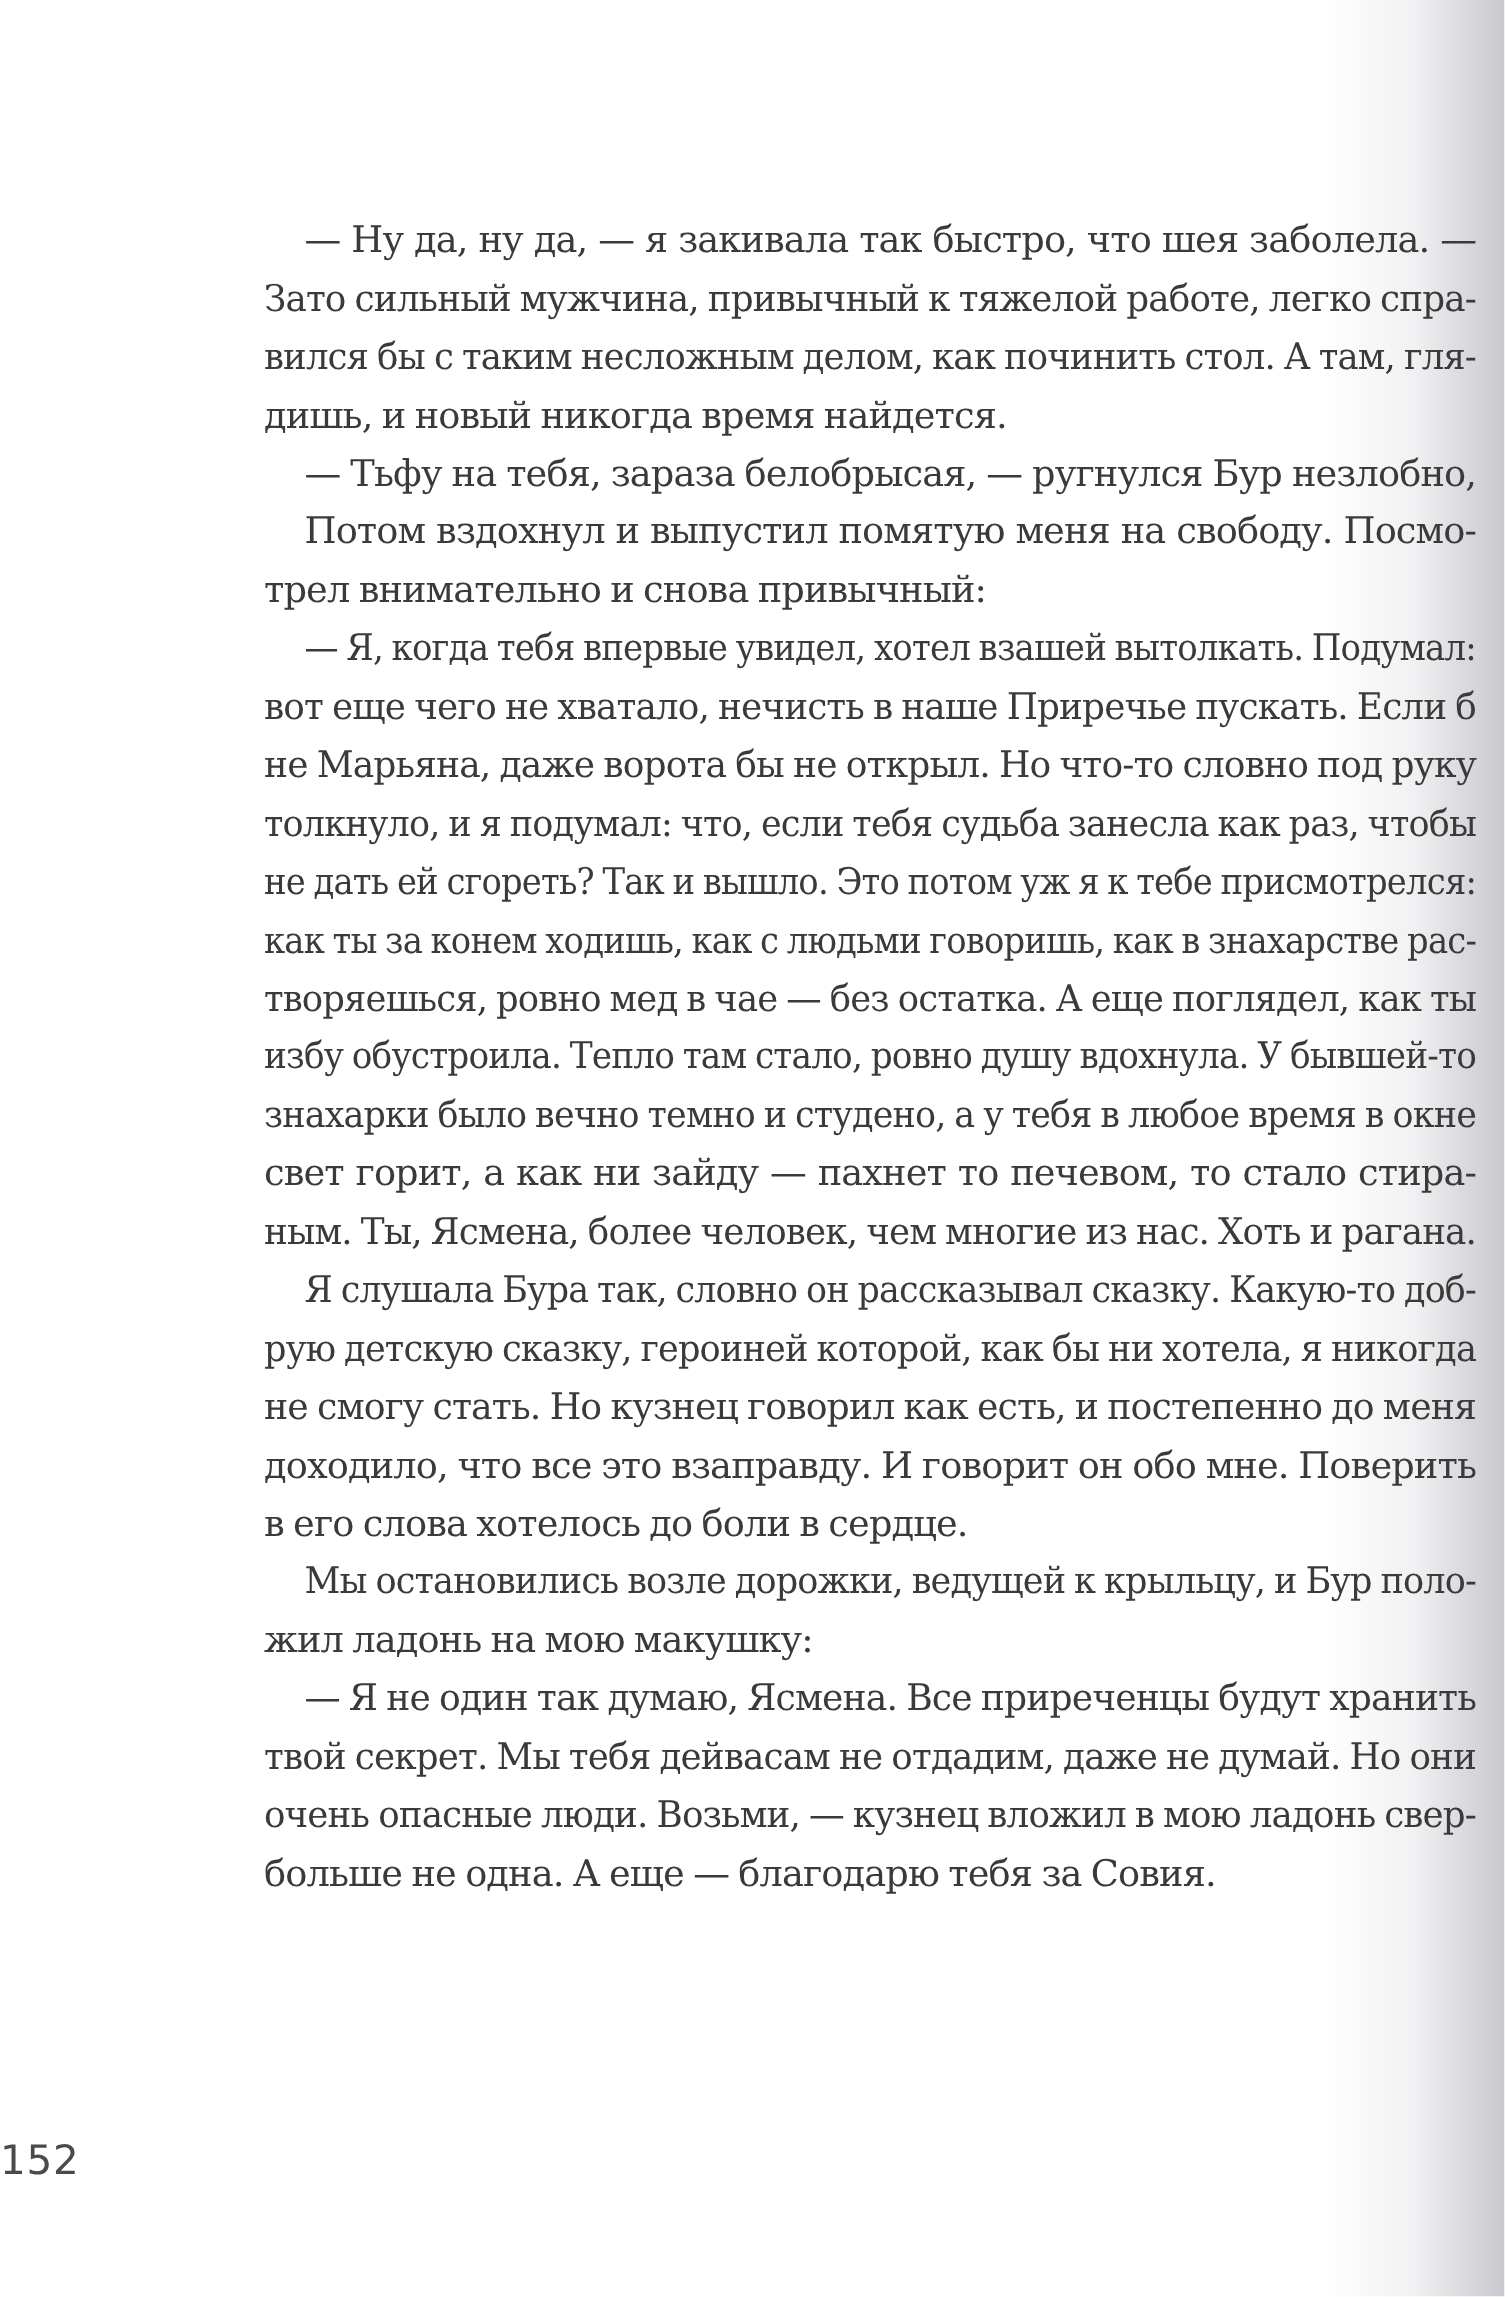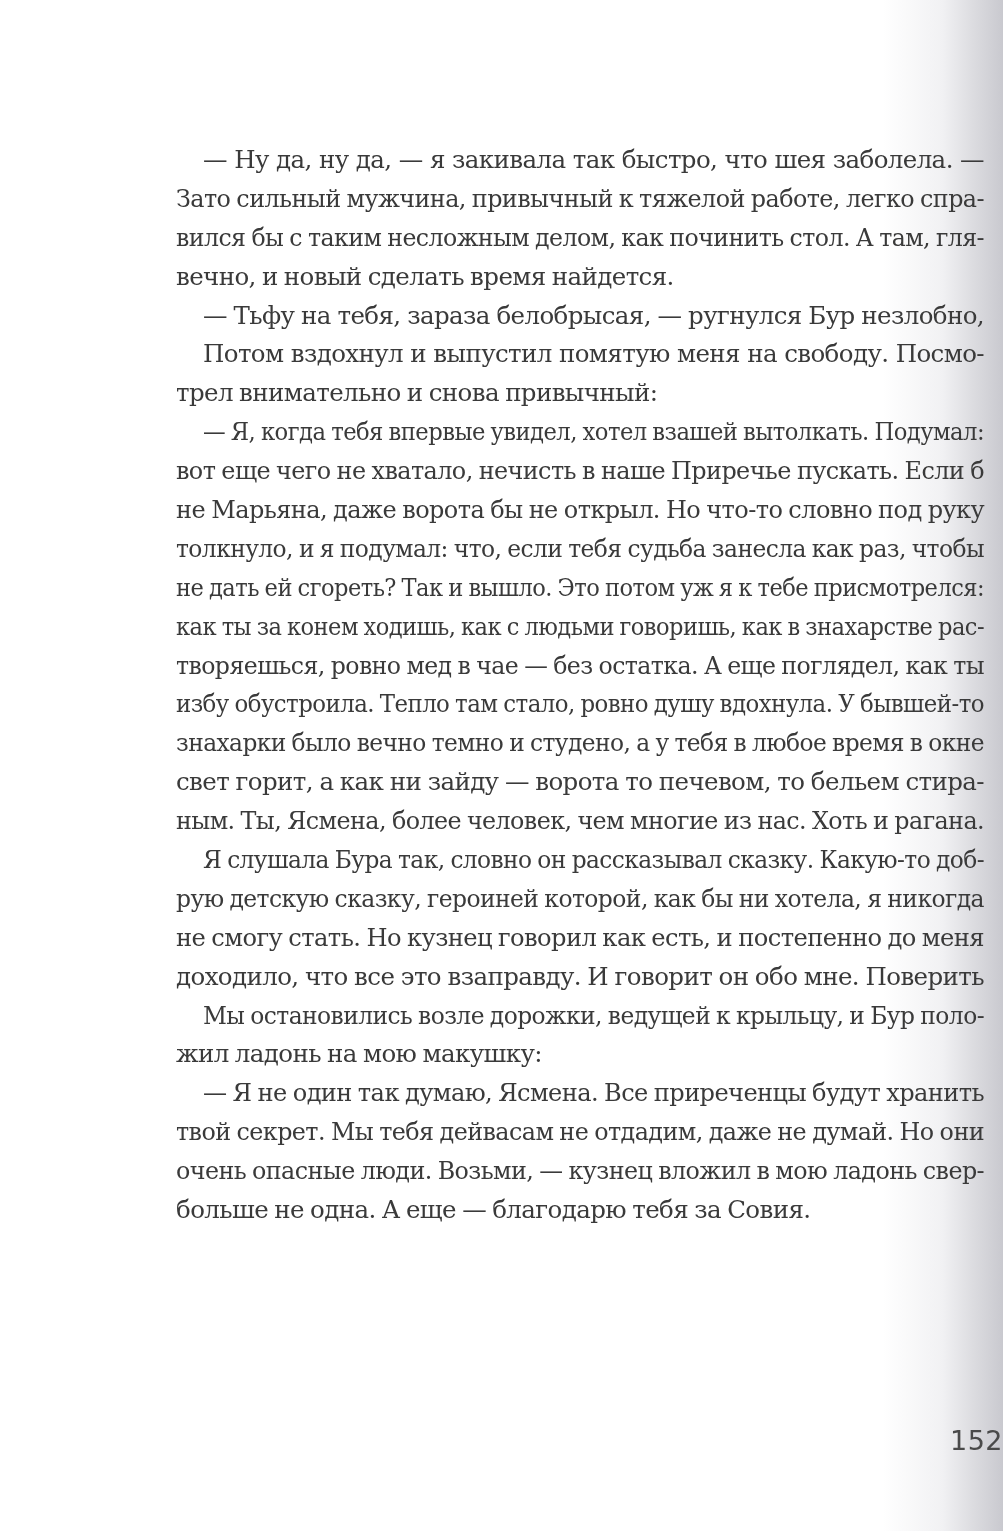--- a/index.html
+++ b/index.html
@@ -43,59 +43,60 @@
       text-align-last: left;
     }
     .line.indent {
       padding-left: 27px;
     }
     .page-number {
       position: absolute;
       left: 0;
       width: 1003px;
       top: 1425px;
-      text-align: right;
+      text-align: left;
       font-family: "DejaVu Sans", sans-serif;
       font-size: 27px;
       color: #4a4a4a;
       letter-spacing: 0.5px;
     }
   </style>
 </head>
 <body>
 
 <div class="page">
   <div class="text-block">
 
     <div class="line indent">— Ну да, ну да, — я закивала так быстро, что шея заболела. —</div>
     <div class="line"><span style="display: inline-block; transform-origin: left center; transform: scaleX(0.974117);">Зато сильный мужчина, привычный к тяжелой работе, легко спра-</span></div>
     <div class="line"><span style="display: inline-block; transform-origin: left center; transform: scaleX(0.965984);">вился бы с таким несложным делом, как починить стол. А там, гля-</span></div>
-    <div class="line last">вечно, и новый сделать время найдется.</div>
+    <div class="line last">дишь, и новый никогда время найдется.</div>
 
     <div class="line indent">— Тьфу на тебя, зараза белобрысая, — ругнулся Бур незлобно,</div>
 
     <div class="line indent">Потом вздохнул и выпустил помятую меня на свободу. Посмо-</div>
     <div class="line last">трел внимательно и снова привычный:</div>
 
     <div class="line indent"><span style="display: inline-block; transform-origin: left center; transform: scaleX(0.925784);">— Я, когда тебя впервые увидел, хотел взашей вытолкать. Подумал:</span></div>
     <div class="line"><span style="display: inline-block; transform-origin: left center; transform: scaleX(0.975109);">вот еще чего не хватало, нечисть в наше Приречье пускать. Если б</span></div>
     <div class="line"><span style="display: inline-block; transform-origin: left center; transform: scaleX(0.980824);">не Марьяна, даже ворота бы не открыл. Но что-то словно под руку</span></div>
     <div class="line"><span style="display: inline-block; transform-origin: left center; transform: scaleX(0.953902);">толкнуло, и я подумал: что, если тебя судьба занесла как раз, чтобы</span></div>
     <div class="line"><span style="display: inline-block; transform-origin: left center; transform: scaleX(0.921224);">не дать ей сгореть? Так и вышло. Это потом уж я к тебе присмотрелся:</span></div>
     <div class="line"><span style="display: inline-block; transform-origin: left center; transform: scaleX(0.920552);">как ты за конем ходишь, как с людьми говоришь, как в знахарстве рас-</span></div>
     <div class="line"><span style="display: inline-block; transform-origin: left center; transform: scaleX(0.964416);">творяешься, ровно мед в чае — без остатка. А еще поглядел, как ты</span></div>
     <div class="line"><span style="display: inline-block; transform-origin: left center; transform: scaleX(0.93407);">избу обустроила. Тепло там стало, ровно душу вдохнула. У бывшей-то</span></div>
     <div class="line"><span style="display: inline-block; transform-origin: left center; transform: scaleX(0.952128);">знахарки было вечно темно и студено, а у тебя в любое время в окне</span></div>
-    <div class="line">свет горит, а как ни зайду — ворота то печевом, то бельем стира-</div>
+    <div class="line">свет горит, а как ни зайду — пахнет то печевом, то стало стира-</div>
     <div class="line last"><span style="display: inline-block; transform-origin: left center; transform: scaleX(0.971391);">ным. Ты, Ясмена, более человек, чем многие из нас. Хоть и рагана.</span></div>
 
     <div class="line indent"><span style="display: inline-block; transform-origin: left center; transform: scaleX(0.950845);">Я слушала Бура так, словно он рассказывал сказку. Какую-то доб-</span></div>
     <div class="line"><span style="display: inline-block; transform-origin: left center; transform: scaleX(0.956956);">рую детскую сказку, героиней которой, как бы ни хотела, я никогда</span></div>
     <div class="line"><span style="display: inline-block; transform-origin: left center; transform: scaleX(0.986964);">не смогу стать. Но кузнец говорил как есть, и постепенно до меня</span></div>
     <div class="line">доходило, что все это взаправду. И говорит он обо мне. Поверить</div>
+    <div class="line last">в его слова хотелось до боли в сердце.</div>
 
     <div class="line indent"><span style="display: inline-block; transform-origin: left center; transform: scaleX(0.954476);">Мы остановились возле дорожки, ведущей к крыльцу, и Бур поло-</span></div>
     <div class="line last">жил ладонь на мою макушку:</div>
 
     <div class="line indent"><span style="display: inline-block; transform-origin: left center; transform: scaleX(0.98295);">— Я не один так думаю, Ясмена. Все приреченцы будут хранить</span></div>
     <div class="line"><span style="display: inline-block; transform-origin: left center; transform: scaleX(0.973091);">твой секрет. Мы тебя дейвасам не отдадим, даже не думай. Но они</span></div>
     <div class="line"><span style="display: inline-block; transform-origin: left center; transform: scaleX(0.971683);">очень опасные люди. Возьми, — кузнец вложил в мою ладонь свер-</span></div>
     <div class="line last">больше не одна. А еще — благодарю тебя за Совия.</div>
 
   </div>

